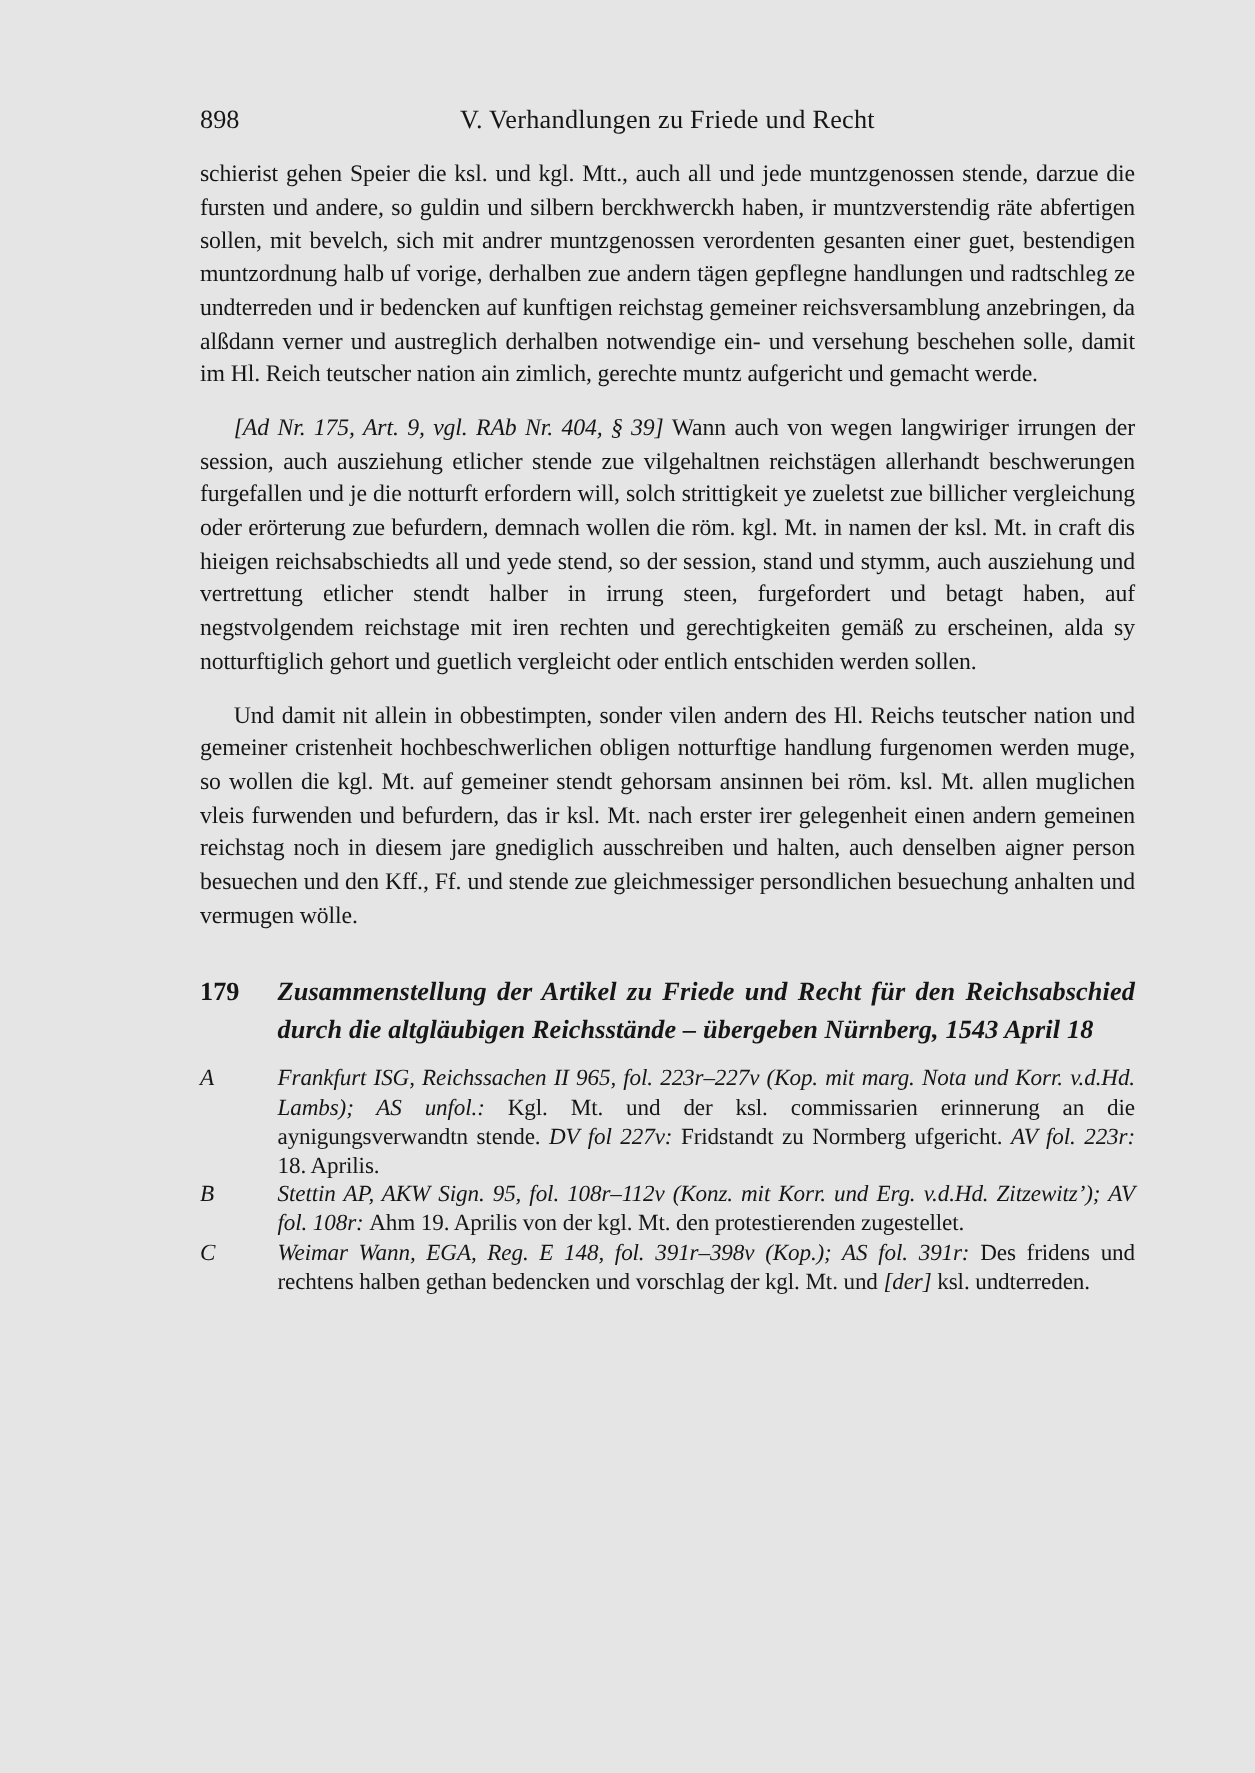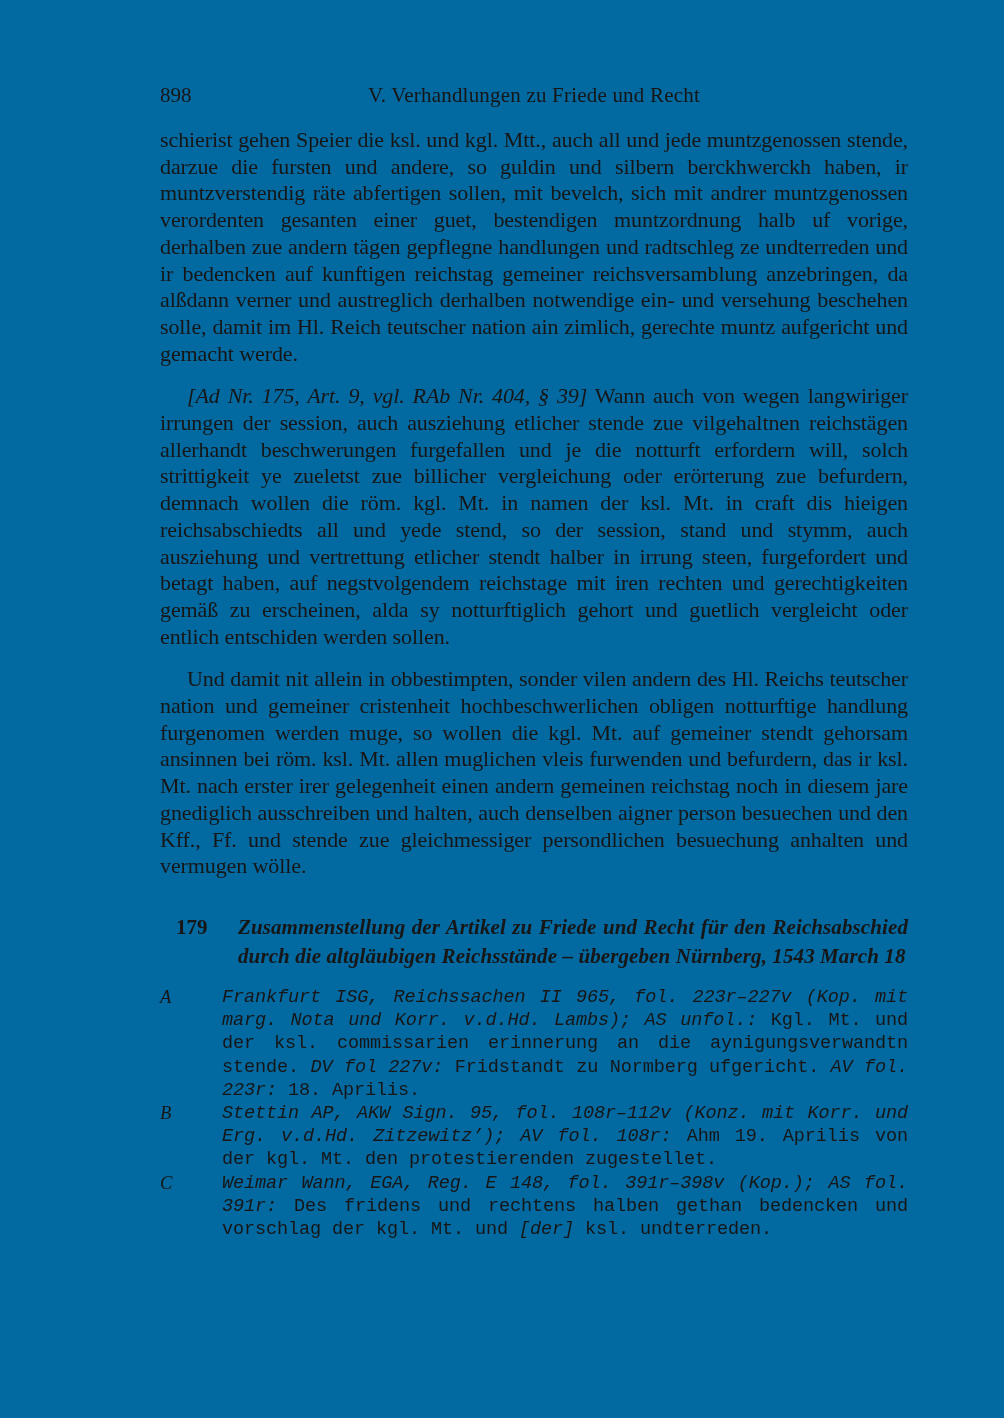--- a/index.html
+++ b/index.html
@@ -8,21 +8,21 @@
     height: 1418px;
     background: #ffffff;
     font-family: "Liberation Serif", serif;
     color: #161616;
     overflow: hidden;
   }
   .page {
     position: relative;
     width: 1004px;
     height: 1418px;
-    background: #0369a1;
+    background: #e5e5e5;
   }
   .content {
     position: absolute;
     left: 160px;
     top: 82px;
     width: 748px;
   }
   
   .running-header {
     position: relative;
@@ -35,37 +35,36 @@
     left: 0;
     top: 0;
   }
   .header-title {
     text-align: center;
     letter-spacing: 0.2px;
   }
   
   .body-text {
     margin-top: 19px;
-    font-size: 22px;
+    font-size: 19px;
     line-height: 26.7px;
     text-align: justify;
     letter-spacing: -0.1px;
   }
   .body-text p { margin: 0; }
   .body-text p.indented { text-indent: 27px; margin-top: 16px; }
   .italic { font-style: italic; }
   
   .entry-heading {
     position: relative;
     margin-top: 33px;
     padding-left: 62px;
     font-size: 21px;
     line-height: 29.5px;
     font-weight: bold;
-    margin-left: 16px;
   }
   .entry-number {
     position: absolute;
     left: 0;
     top: 0;
     font-style: normal;
     font-weight: bold;
   }
   .entry-title {
     font-style: italic;
@@ -84,21 +83,20 @@
   }
   .source-letter {
     position: absolute;
     left: 0;
     top: 0;
     font-style: italic;
   }
   .source-text {
     text-align: justify;
     letter-spacing: -0.1px;
-    font-family: Liberation Mono, monospace;
   }
 </style>
 </head>
 <body>
 
 <div class="page">
   <div class="content">
 
     <div class="running-header">
       <span class="page-number">898</span>
@@ -106,21 +104,21 @@
     </div>
 
     <div class="body-text">
       <p>schierist gehen Speier die ksl. und kgl. Mtt., auch all und jede muntzgenossen stende, darzue die fursten und andere, so guldin und silbern berckhwerckh haben, ir muntzverstendig räte abfertigen sollen, mit bevelch, sich mit andrer muntzgenossen verordenten gesanten einer guet, bestendigen muntzordnung halb uf vorige, derhalben zue andern tägen gepflegne handlungen und radtschleg ze undterreden und ir bedencken auf kunftigen reichstag gemeiner reichsversamblung anzebringen, da alßdann verner und austreglich derhalben notwendige ein- und versehung beschehen solle, damit im Hl. Reich teutscher nation ain zimlich, gerechte muntz aufgericht und gemacht werde.</p>
       <p class="indented"><span class="italic">[Ad Nr. 175, Art. 9, vgl. RAb Nr. 404, § 39]</span> <span>Wann auch von wegen langwiriger irrungen der session, auch ausziehung etlicher stende zue vilgehaltnen reichstägen allerhandt beschwerungen furgefallen und je die notturft erfordern will, solch strittigkeit ye zueletst zue billicher vergleichung oder erörterung zue befurdern, demnach wollen die röm. kgl. Mt. in namen der ksl. Mt. in craft dis hieigen reichsabschiedts all und yede stend, so der session, stand und stymm, auch ausziehung und vertrettung etlicher stendt halber in irrung steen, furgefordert und betagt haben, auf negstvolgendem reichstage mit iren rechten und gerechtigkeiten gemäß zu erscheinen, alda sy notturftiglich gehort und guetlich vergleicht oder entlich entschiden werden sollen.</span></p>
       <p class="indented">Und damit nit allein in obbestimpten, sonder vilen andern des Hl. Reichs teutscher nation und gemeiner cristenheit hochbeschwerlichen obligen notturftige handlung furgenomen werden muge, so wollen die kgl. Mt. auf gemeiner stendt gehorsam ansinnen bei röm. ksl. Mt. allen muglichen vleis furwenden und befurdern, das ir ksl. Mt. nach erster irer gelegenheit einen andern gemeinen reichstag noch in diesem jare gnediglich ausschreiben und halten, auch denselben aigner person besuechen und den Kff., Ff. und stende zue gleichmessiger persondlichen besuechung anhalten und vermugen wölle.</p>
     </div>
 
     <div class="entry-heading">
       <span class="entry-number">179</span>
-      <div class="entry-title">Zusammenstellung der Artikel zu Friede und Recht für den Reichsabschied durch die altgläubigen Reichsstände – übergeben Nürnberg, 1543 March 18</div>
+      <div class="entry-title">Zusammenstellung der Artikel zu Friede und Recht für den Reichsabschied durch die altgläubigen Reichsstände – übergeben Nürnberg, 1543 April 18</div>
     </div>
 
     <div class="sources">
 
       <div class="source-row">
         <span class="source-letter">A</span>
         <div class="source-text"><span class="italic">Frankfurt ISG, Reichssachen II 965, fol. 223r–227v (Kop. mit marg. Nota und Korr. v.d.Hd. Lambs); AS unfol.: </span><span>Kgl. Mt. und der ksl. commissarien erinnerung an die aynigungsverwandtn stende. </span><span class="italic">DV fol 227v: </span><span>Fridstandt zu Normberg ufgericht. </span><span class="italic">AV fol. 223r: </span><span>18. Aprilis.</span></div>
       </div>
 
       <div class="source-row">

